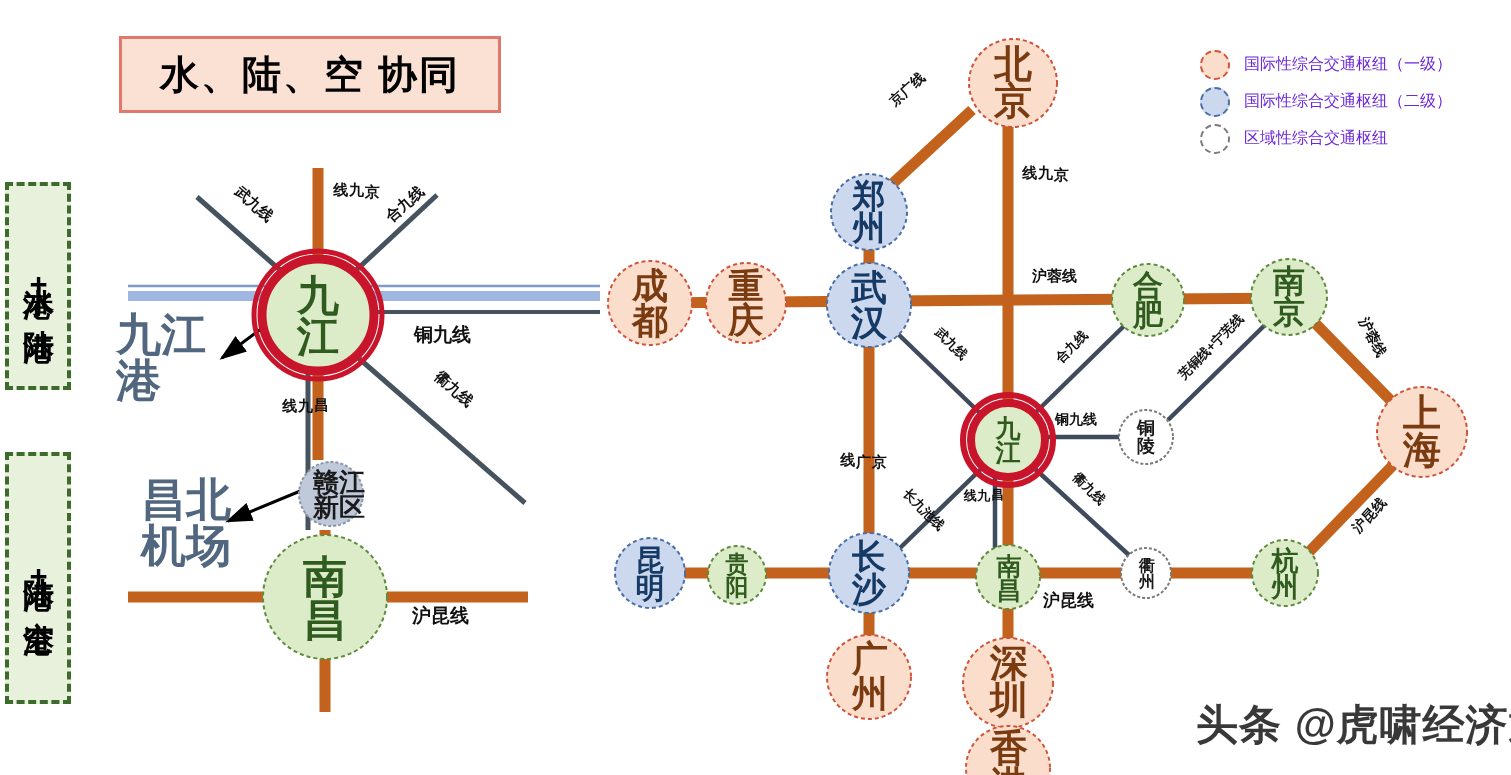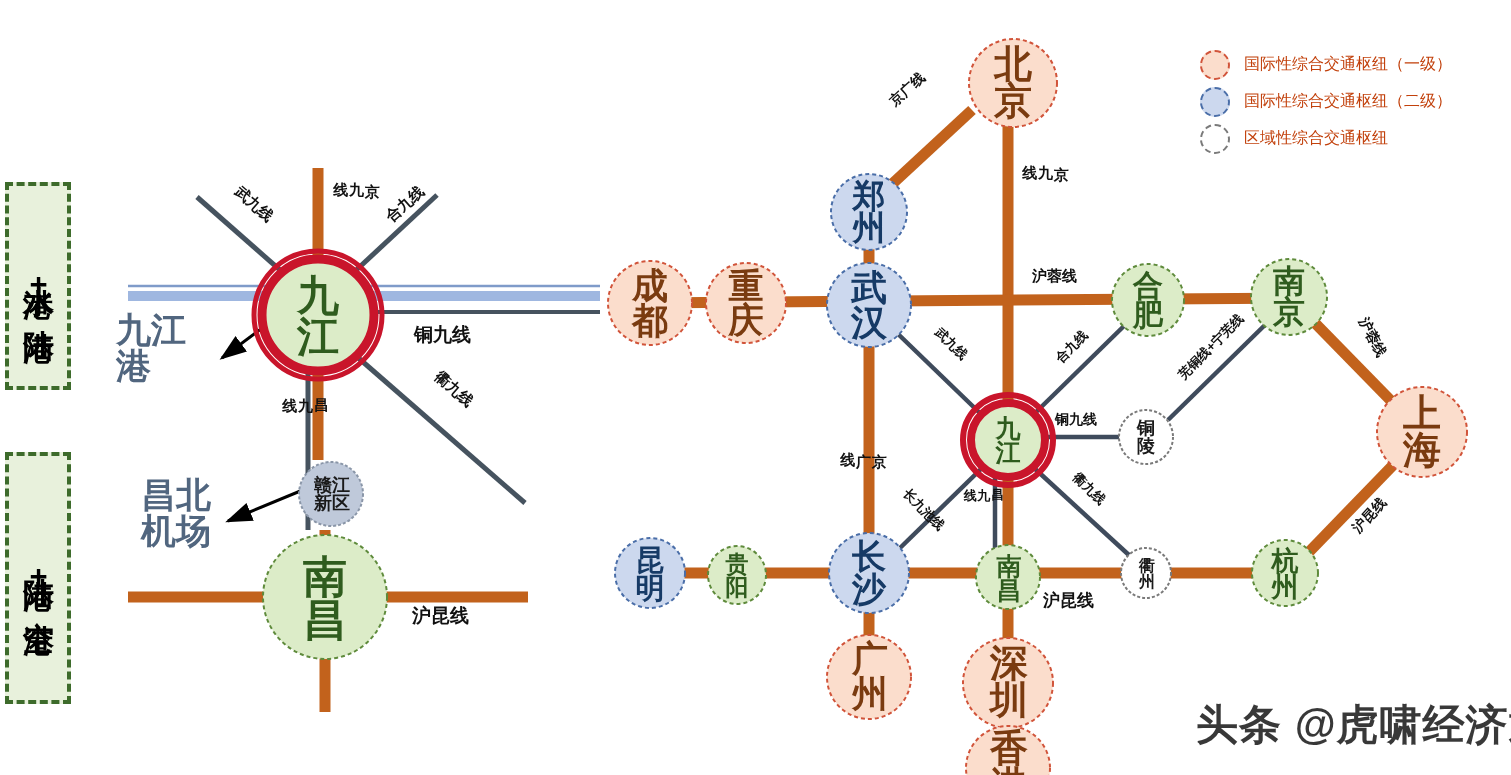--- a/index.html
+++ b/index.html
@@ -39,29 +39,29 @@
   
   .line-label{
     position:absolute;font-size:15px;font-weight:bold;color:#111;
     white-space:pre-line;line-height:1.0;text-align:center;pointer-events:none;
   }
   .ll-vert{writing-mode:vertical-rl;text-orientation:upright;line-height:1.05;}
   .big-ll{font-size:19px;}
 
   
   .blue-anno{
-    position:absolute;font-size:35px;font-weight:bold;color:#51667f;
+    position:absolute;font-size:45px;font-weight:bold;color:#51667f;
     line-height:1.02;white-space:pre-line;pointer-events:none;
   }
 
   
   #legend{position:absolute;left:1200px;top:48px;width:300px;}
   .leg-row{display:flex;align-items:center;height:33px;margin-bottom:4px;}
   .leg-swatch{width:26px;height:26px;border-radius:50%;margin-right:14px;flex:0 0 auto;}
-  .leg-text{font-size:16px;color:#c2410c;white-space:nowrap;}
+  .leg-text{font-size:16px;color:#6d28d9;white-space:nowrap;}
 
   
   #bottom-legend{position:absolute;left:1262px;top:707px;width:240px;}
   .blrow{display:flex;align-items:center;margin-bottom:6px;}
   .blline{width:78px;height:7px;margin-right:8px;flex:0 0 auto;}
   .bltext{font-size:17px;font-weight:bold;color:#333;white-space:nowrap;}
 
   
   #watermark{
     position:absolute;left:1196px;top:697px;
@@ -162,28 +162,29 @@
       <circle cx="869" cy="677" r="42" fill="#fbddcc" stroke="#d1543a" stroke-width="2" stroke-dasharray="4 3"></circle>
       <circle cx="1008" cy="683" r="45" fill="#fbddcc" stroke="#d1543a" stroke-width="2" stroke-dasharray="4 3"></circle>
       <circle cx="1008" cy="768" r="42" fill="#fbddcc" stroke="#d1543a" stroke-width="2" stroke-dasharray="4 3"></circle>
 
       <circle cx="1008" cy="440" r="37" fill="#dcecc8" stroke="#3d6b2b" stroke-width="5" stroke-dasharray="9 6"></circle>
       <circle cx="1008" cy="440" r="37" fill="none" stroke="#c9152b" stroke-width="8"></circle>
       <circle cx="1008" cy="440" r="45" fill="none" stroke="#c9152b" stroke-width="6"></circle>
     </g>
   </svg>
 
+  <div class="title-banner">水、陆、空 协同</div>
 
   <div class="side-box" id="box-water">水港+陆港</div>
   <div class="side-box" id="box-land">陆港+空港</div>
 
   <div class="node-label n-green" style="left:283px;top:268px;width:70px;height:96px;font-size:42px;">九
 江</div>
 
-  <div class="node-label n-plain" style="left:297px;top:468px;width:70px;height:54px;font-size:18px;">赣江
+  <div class="node-label n-plain" style="left:304px;top:468px;width:70px;height:54px;font-size:26px;">赣江
 新区</div>
 
   <div class="node-label n-green" style="left:288px;top:548px;width:74px;height:100px;font-size:44px;">南
 昌</div>
 
   <div class="blue-anno" style="left:116px;top:312px;">九江
 港</div>
   <div class="blue-anno" style="left:113px;top:477px;margin-left:28px;">昌北
 机场</div>
 

